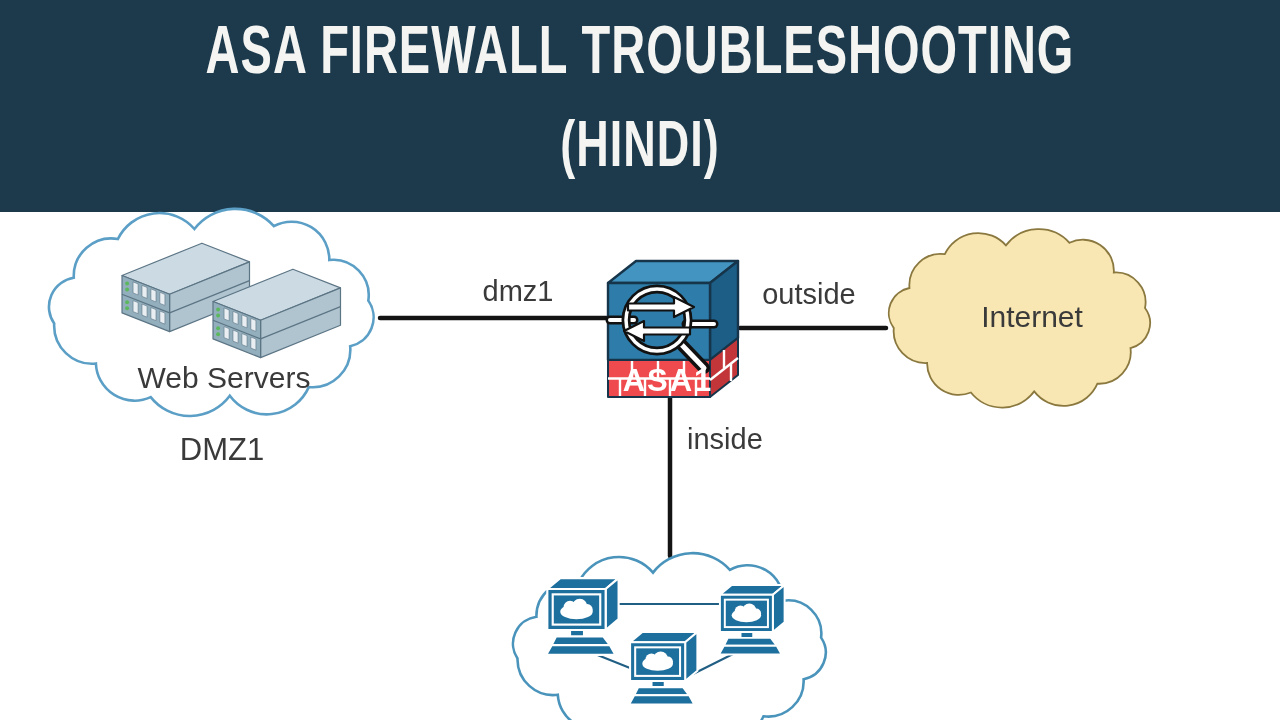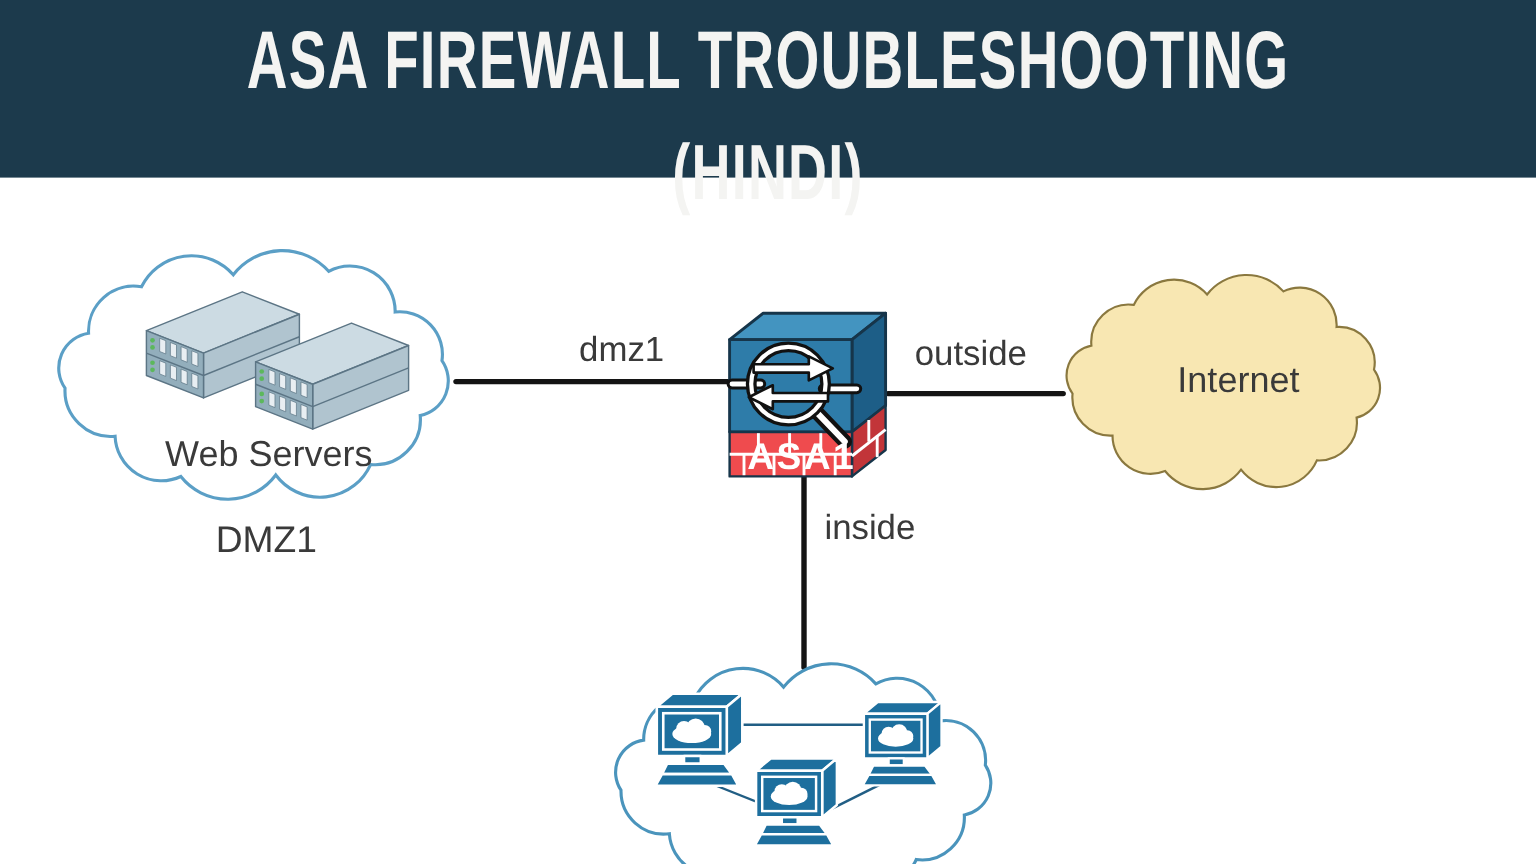--- a/index.html
+++ b/index.html
@@ -2,21 +2,21 @@
 <html><head>
 <meta charset="utf-8">
 <style>
   html,body { margin:0; padding:0; background:#ffffff; }
   .page {
     position:relative; width:1280px; height:720px; overflow:hidden;
     background:#ffffff; font-family:"Liberation Sans", sans-serif;
   }
   
   .banner {
-    position:absolute; top:0; left:0; width:1280px; height:148px;
+    position:absolute; top:0; left:0; width:1280px; height:212px;
     background:#1c3a4c;
   }
   .title-line {
     position:absolute; left:0; width:100%; text-align:center;
     color:#f4f4f2; font-weight:700; letter-spacing:1px;
     font-family:"Liberation Sans", sans-serif;
     transform:scaleY(1.45); transform-origin:50% 50%;
     white-space:nowrap;
   }
   .title-line.l1 { top:22px; font-size:47px; }

